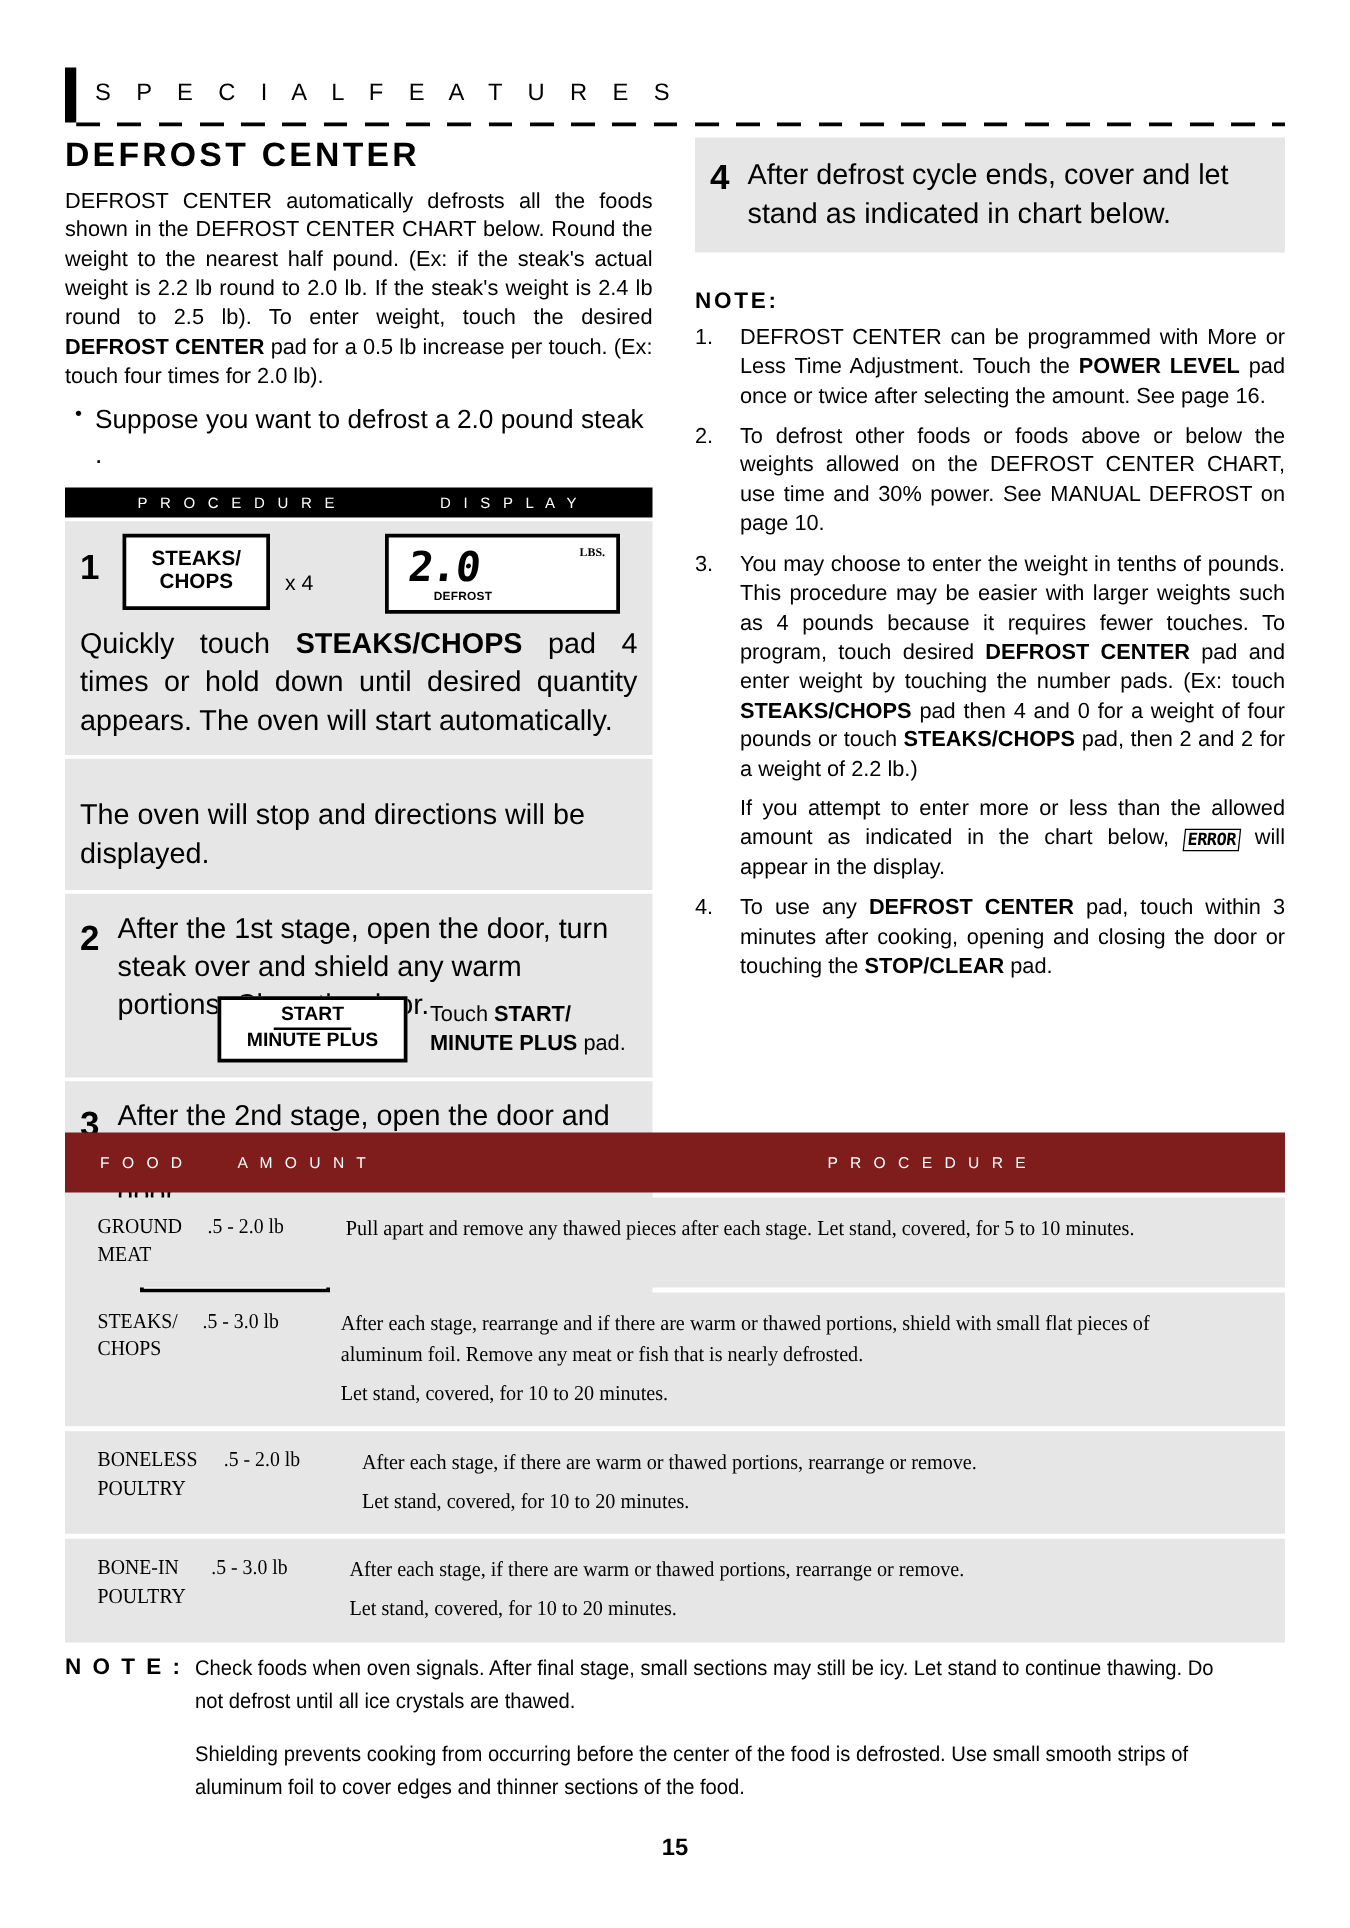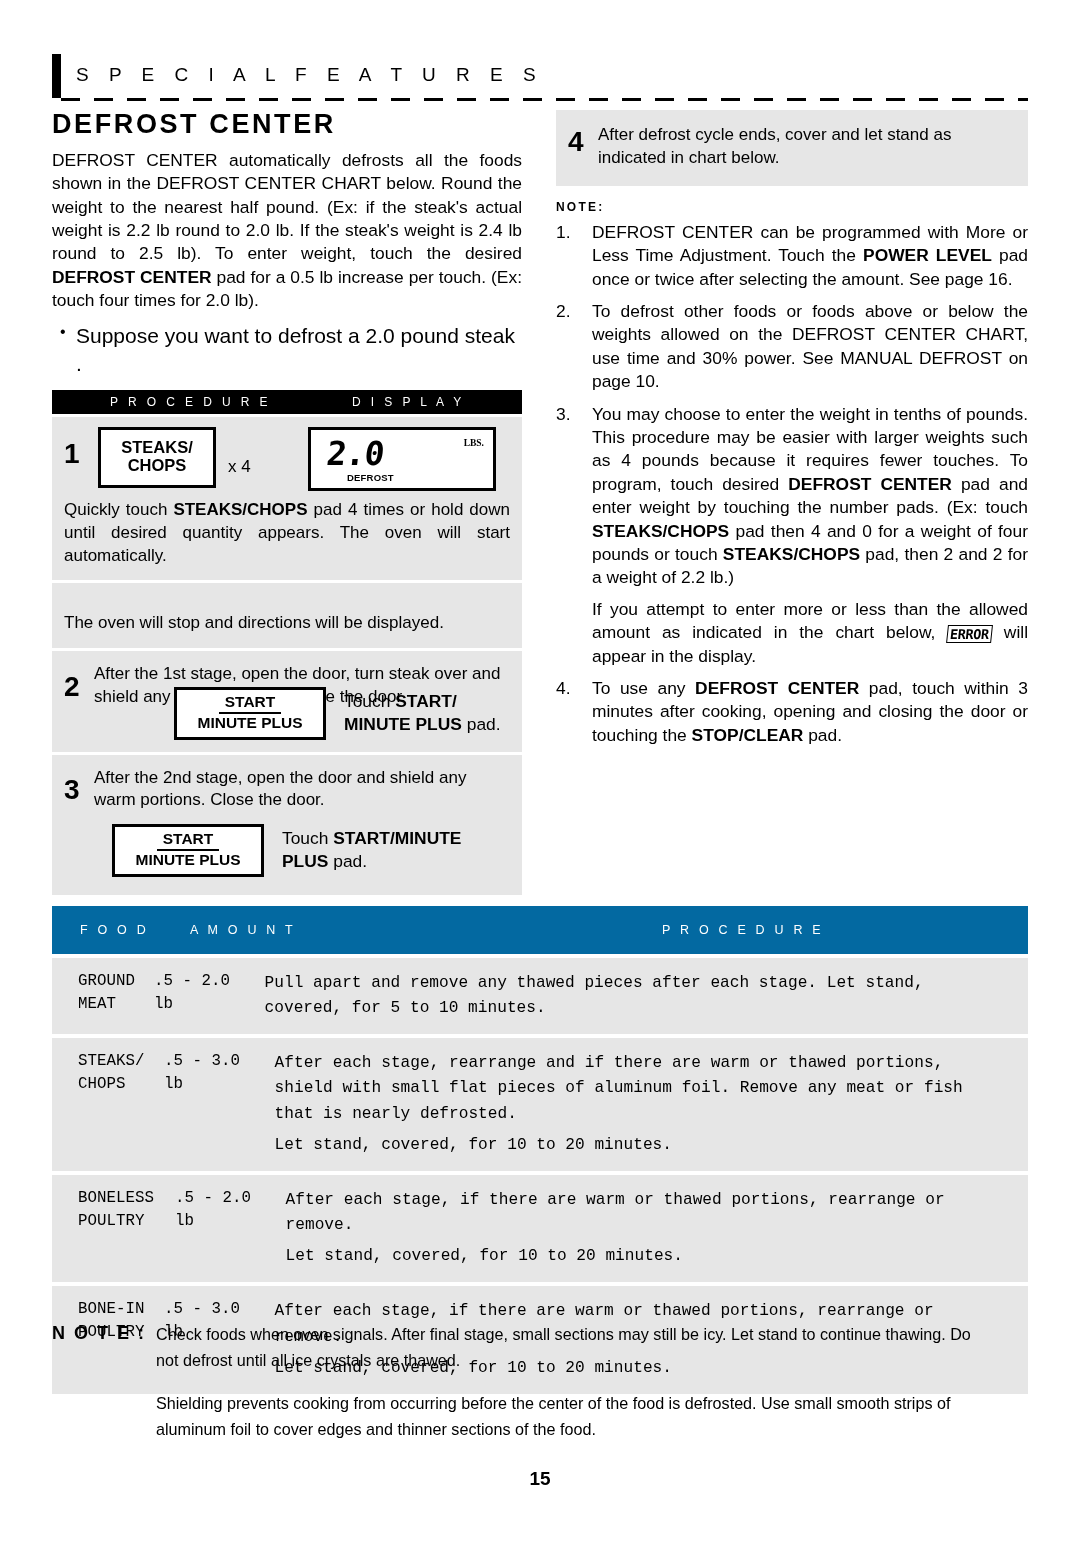--- a/index.html
+++ b/index.html
@@ -101,28 +101,28 @@
     font-size:33px; font-weight:bold; letter-spacing:-1px;
     transform:skewX(-7deg); line-height:1.25;
   }
   .lcd-lbs{
     position:absolute; right:9px; top:8px; font-size:9.5px; font-weight:bold;font-family:Liberation Serif, serif;
   }
   .lcd-defrost{
     position:absolute; left:36px; bottom:5px; font-size:9.5px; font-weight:bold; letter-spacing:.2px;
   }
 
-  .step-text{ font-size:17px; line-height:1.345; }
+  .step-text{ font-size:23px; line-height:1.345; }
   .step-text.just{ text-align:justify; }
   .touch-text{ font-size:17.4px; line-height:1.31; margin-left:18px; padding-top:3px; }
 
   
   h2.note-h{
-    font-size:12px; font-weight:bold; letter-spacing:2.2px;
-    margin:14px 0 7px 0;
+    font-size:18px; font-weight:bold; letter-spacing:2.2px;
+    margin:28px 0 7px 0;
   }
   ol.notes{ margin:0; padding:0; list-style:none; }
   ol.notes > li{
     position:relative; padding-left:36px; margin-bottom:9px;
     font-size:17.4px; line-height:1.345; text-align:justify;
   }
   ol.notes > li > .num{
     position:absolute; left:0; top:0; font-size:17.4px; text-align:left; width:30px;
   }
   ol.notes > li p{ margin:0 0 8px 0; text-align:justify; }
@@ -134,33 +134,33 @@
     font-size:13.5px; font-weight:bold; line-height:1.22;
     transform:skewX(-6deg); letter-spacing:-0.4px; vertical-align:-1px;
   }
 
   
   .chart-wrap{ position:absolute; left:52px; top:906px; width:976px; }
   h1.chart-title{
     font-size:27px; font-weight:bold; letter-spacing:2.8px; margin:0 0 12px 0;
   }
   .chart-head{
-    background:#0369a1; color:#fff; height:48px; position:relative;
+    background:#7f1d1d; color:#fff; height:48px; position:relative;
   }
   .chart-head span{
     position:absolute; top:17px; font-size:12.5px; letter-spacing:3.2px;
   }
   .ch-food{ left:28px; }
   .ch-amt{ left:138px; }
   .ch-proc{ left:610px; }
 
   .chart-row{
     background:#e6e6e6; display:flex; align-items:flex-start;
     padding:12px 10px 14px 0; margin-top:4px;
-    font-family:Liberation Mono, monospace;
+    font-family:Liberation Serif, serif;
     font-stretch:condensed;
   }
   .c-food{
     flex:0 0 88px; padding-left:28px; font-size:17px; line-height:1.34;
     transform:scaleX(0.93); transform-origin:left center;
   }
   .c-amt{
     flex:0 0 116px; font-size:17px; line-height:1.34; padding-left:14px;
     transform:scaleX(0.93); transform-origin:left center;
   }

